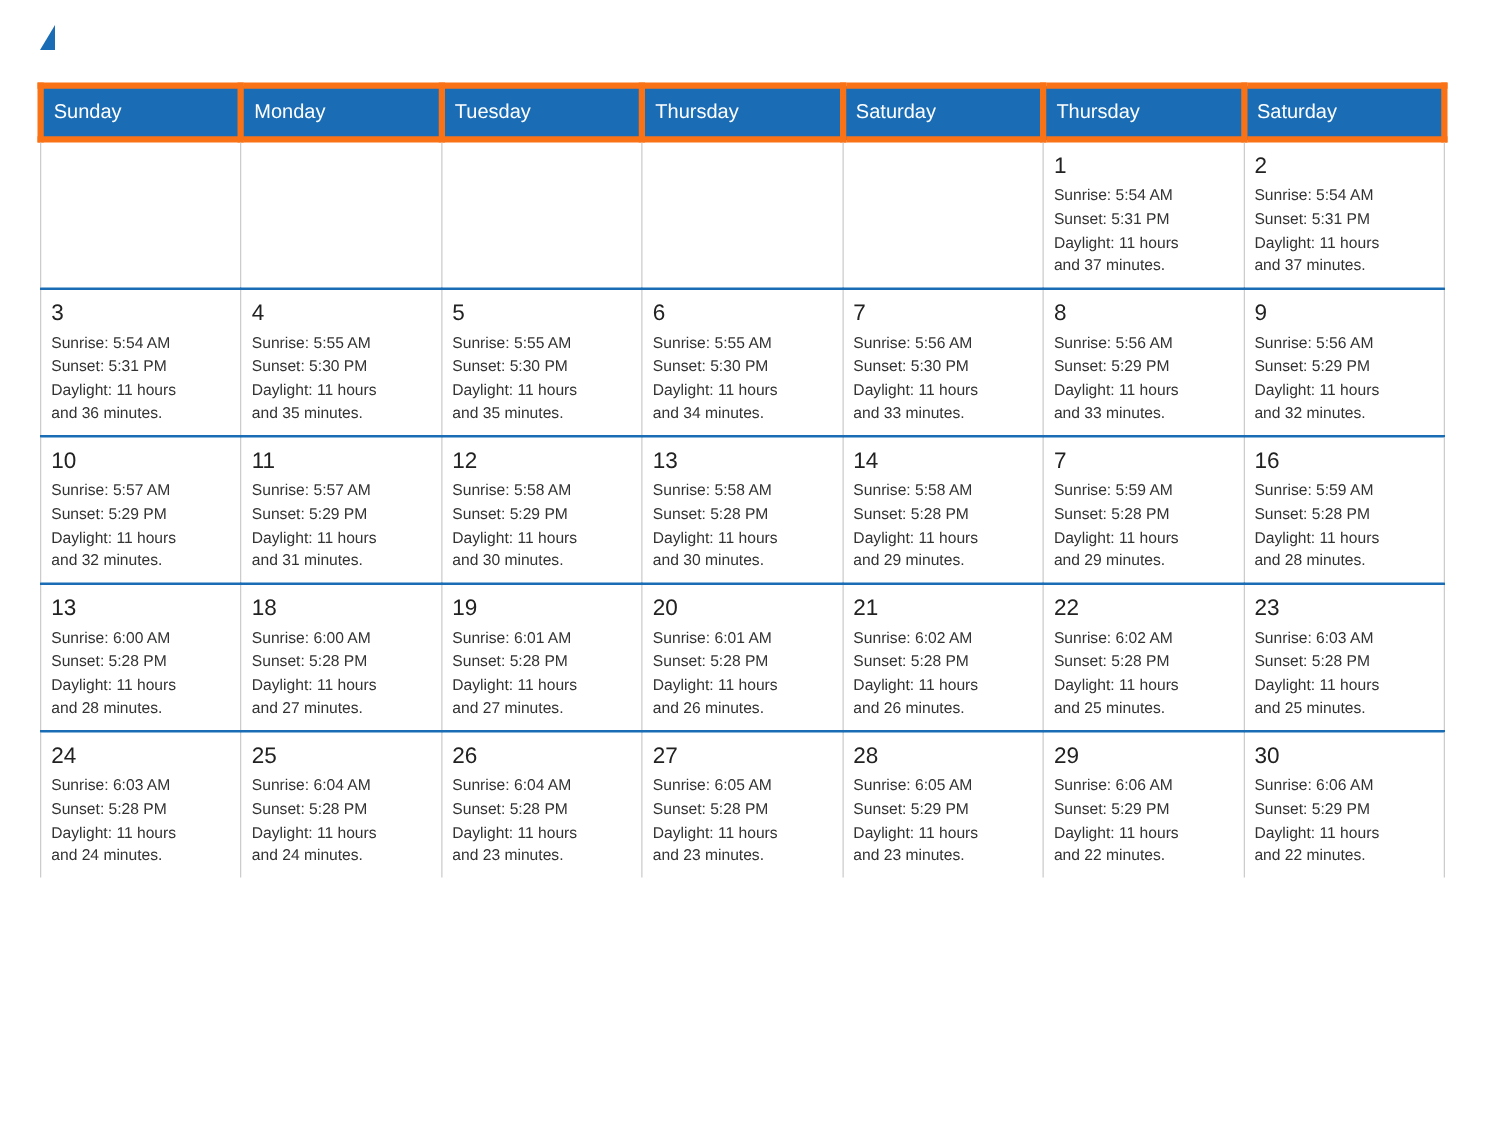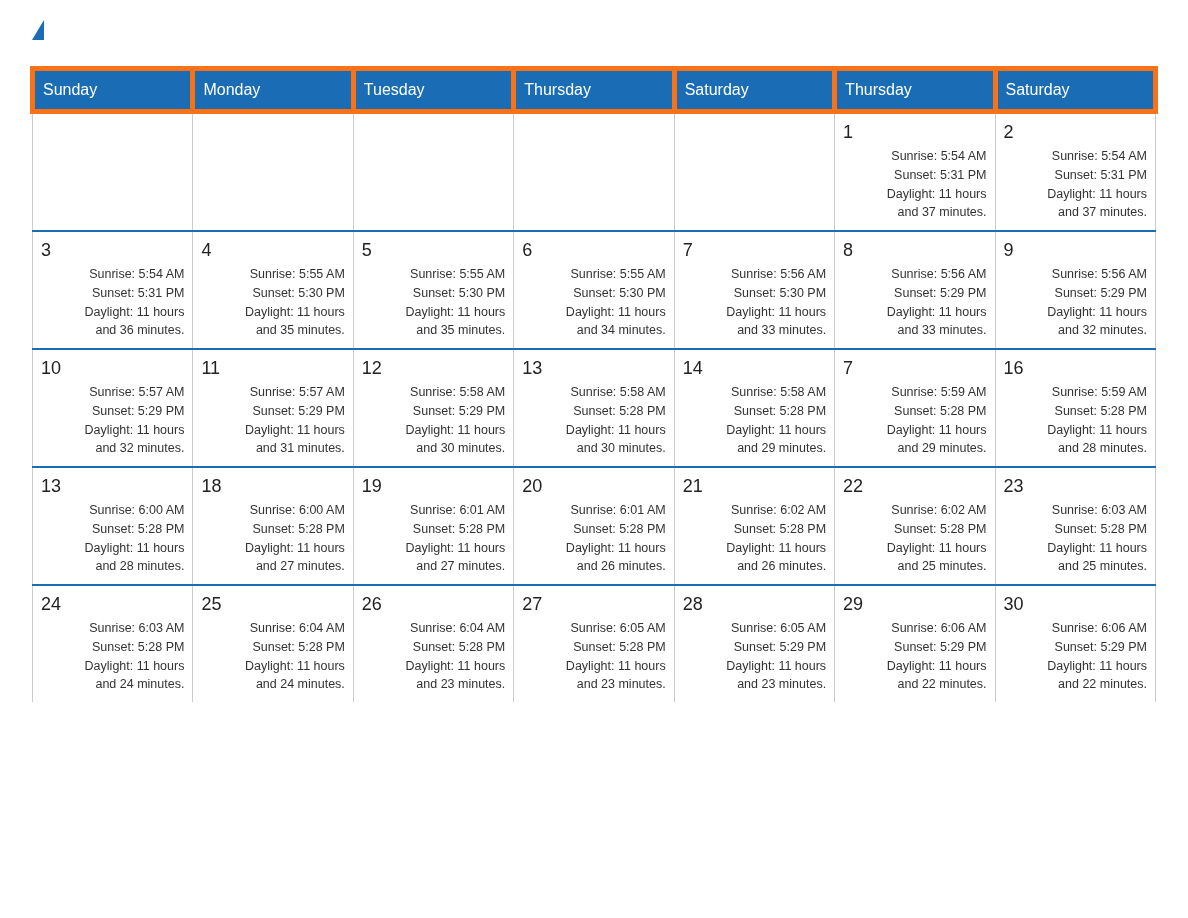--- a/index.html
+++ b/index.html
@@ -89,21 +89,20 @@
       font-size: 18px;
       color: #222;
       font-weight: normal;
       margin-bottom: 4px;
       display: block;
     }
     .day-info {
       font-size: 12.5px;
       color: #333;
       line-height: 1.5;
-      text-align: right;
     }
     .empty-cell {
       background: #fff;
     }
   </style>
 </head>
 <body>
 
 <div class="header">
   <div class="logo">

